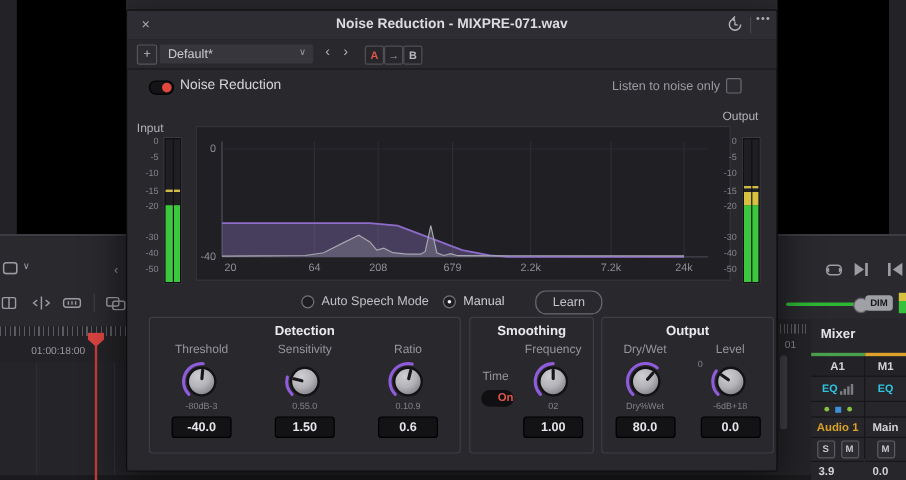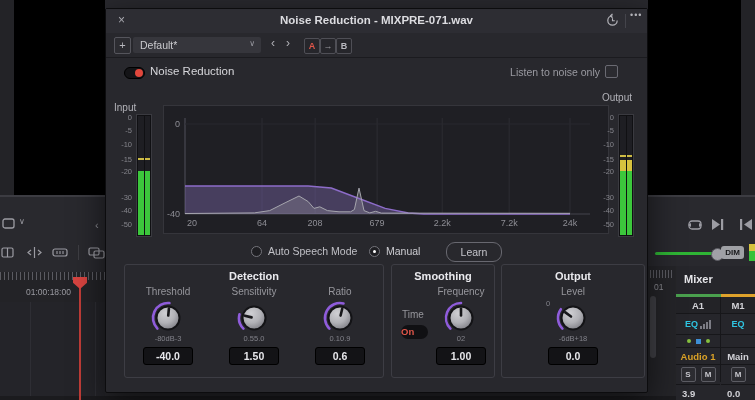--- a/index.html
+++ b/index.html
@@ -134,21 +134,21 @@
   .ptitle{position:absolute;left:0;right:0;top:5px;text-align:center;font-size:11px;font-weight:bold;color:#eaeaee}
   .prow{position:absolute;left:0;right:0;top:21px;display:flex;justify-content:space-around}
   .knobcol{display:flex;flex-direction:column;align-items:center;width:62px}
   .klabel{font-size:10px;color:#96969c;height:13px}
   .knob{width:36px;height:36px;margin-top:1px}
   .krange{display:flex;justify-content:center;width:58px;font-size:7.5px;color:#82828a;margin-top:-2px;height:10px}
   .kvalue{margin-top:3px;width:48px;height:16px;background:#131316;border:1px solid #000;border-radius:3px;
     color:#e6e6ea;font-size:10.5px;font-weight:bold;text-align:center;line-height:16px}
   #time-label{position:absolute;left:10px;top:44px;font-size:10px;color:#96969c}
   #time-on{position:absolute;left:9px;top:60px;width:27px;height:14px;background:#101013;border-radius:7px;
-    color:#e0564a;font-size:9.5px;font-weight:bold;text-align:left;line-height:14px}
+    color:#e0564a;font-size:9.5px;font-weight:bold;text-align:right;line-height:14px}
   #freq-col{position:absolute;left:38px;top:21px}
   #levelcol{position:relative}
   #level-zero{position:absolute;left:4px;top:13px;font-size:7.5px;color:#82828a}
   svg text{font-family:"Liberation Sans",sans-serif}
 </style>
 </head>
 <body>
 
 <div id="app">
 
@@ -457,20 +457,34 @@
           <span></span>
           <span>2</span>
         </div>
         <div class="kvalue">1.00</div>
       </div>
     </div>
 
     <div class="panel" id="panel-output">
       <div class="ptitle">Output</div>
       <div class="prow">
+        <div class="knobcol">
+          <div class="klabel">Dry/Wet</div>
+          <div class="knob"><svg width="36" height="36" viewBox="0 0 36 36">
+                <path d="M 7.39 28.61 A 15 15 0 0 1 27.74 6.59" fill="none" stroke="#8f5cdb" stroke-width="2.6" stroke-linecap="round"></path>
+                <circle cx="18" cy="18" r="11.5" fill="url(#knobGrad)" stroke="#131316" stroke-width="2"></circle>
+                <line x1="19.62" y1="16.10" x2="24.17" y2="10.78" stroke="#17171a" stroke-width="2.6" stroke-linecap="round"></line>
+              </svg></div>
+          <div class="krange">
+            <span>Dry</span>
+            <span>%</span>
+            <span>Wet</span>
+          </div>
+          <div class="kvalue">80.0</div>
+        </div>
         <div class="knobcol" id="levelcol">
           <span id="level-zero">0</span>
           <div class="klabel">Level</div>
           <div class="knob"><svg width="36" height="36" viewBox="0 0 36 36">
                 <path d="M 7.39 28.61 A 15 15 0 0 1 5.86 9.18" fill="none" stroke="#8f5cdb" stroke-width="2.6" stroke-linecap="round"></path>
                 <circle cx="18" cy="18" r="11.5" fill="url(#knobGrad)" stroke="#131316" stroke-width="2"></circle>
                 <line x1="15.98" y1="16.53" x2="10.31" y2="12.42" stroke="#17171a" stroke-width="2.6" stroke-linecap="round"></line>
               </svg></div>
           <div class="krange">
             <span>-6</span>

